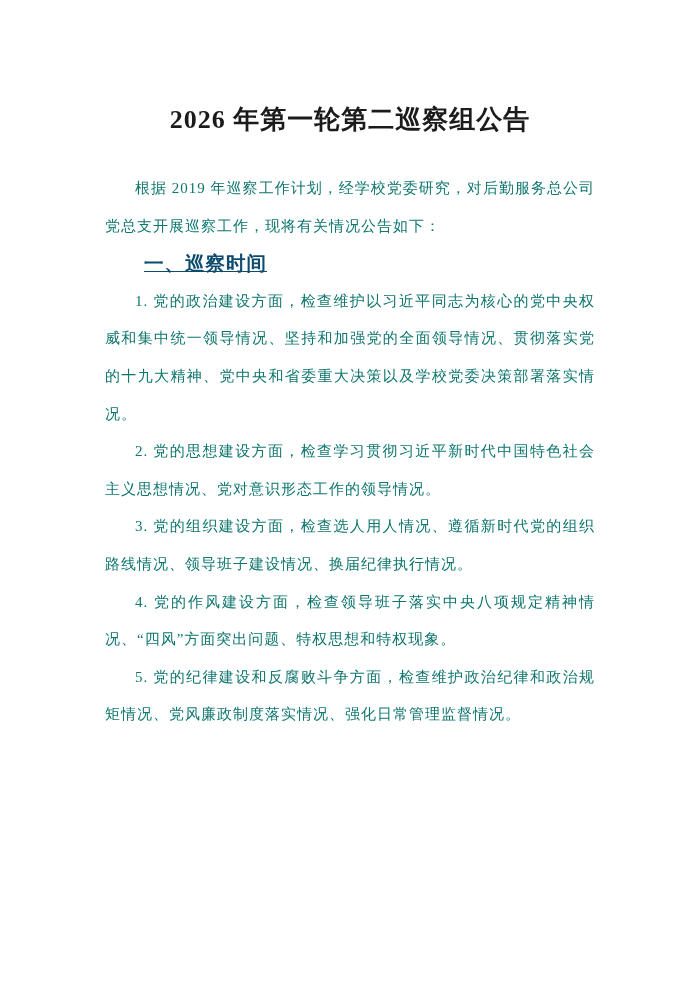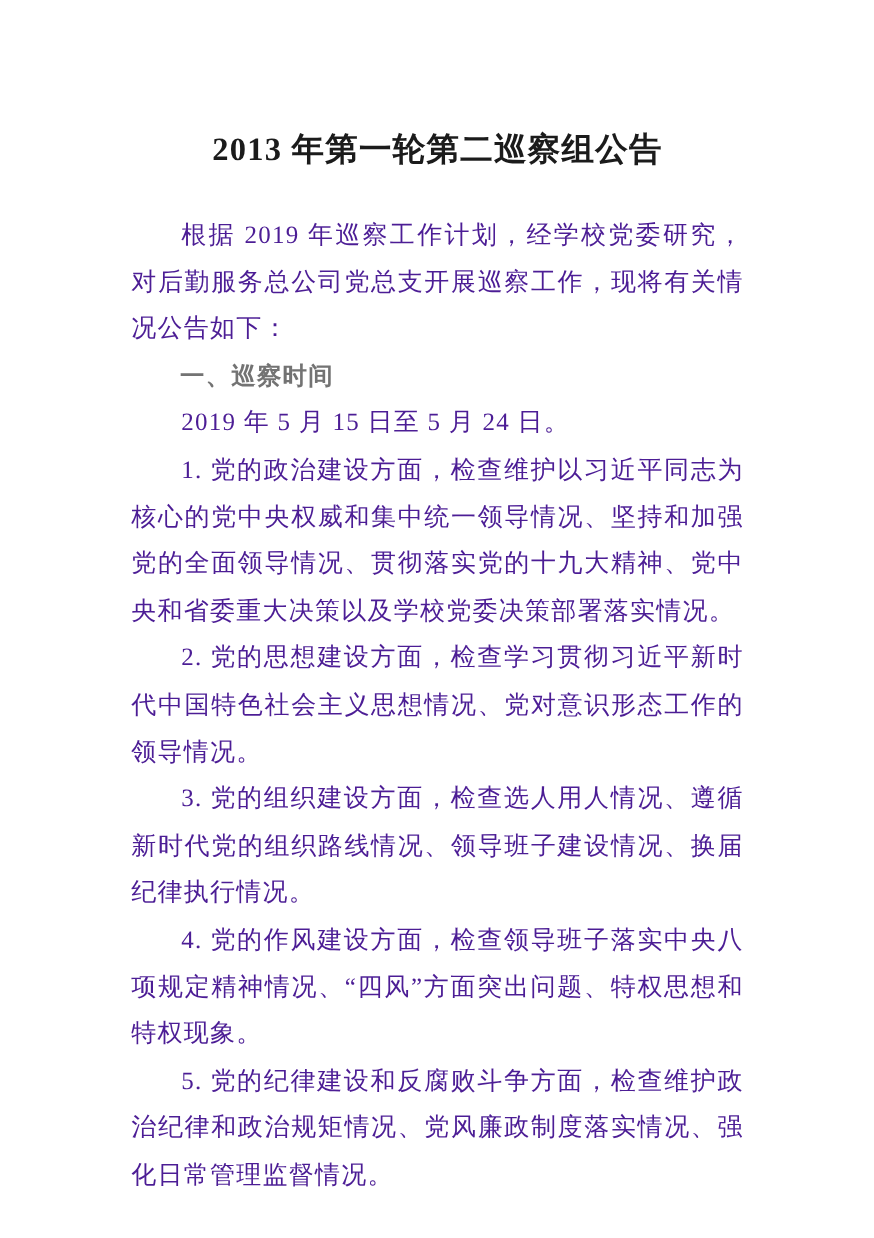--- a/index.html
+++ b/index.html
@@ -25,50 +25,50 @@
     text-align: center;
     margin: 0 0 30px 0;
     line-height: 40px;
     color: #1b1b1b;
     letter-spacing: 1px;
     text-indent: 0;
     font-family: "Liberation Serif", "DejaVu Serif", serif;
   }
   .body-par {
     margin: 0;
-    font-size: 20px;
+    font-size: 15px;
     line-height: 37.6px;
     text-align: justify;
     text-indent: 2em;
     letter-spacing: 1px;
-    color: #4c1d95;
+    color: #0f766e;
   }
   .section-heading {
     margin: 0;
     font-size: 19.5px;
     line-height: 37.6px;
     font-weight: bold;
     text-indent: 2em;
     letter-spacing: 1px;
-    color: #737373;
+    color: #0c4a6e;
     font-family: "Liberation Sans", "DejaVu Sans", sans-serif;
+    text-decoration: underline;
   }
 </style>
 </head>
 <body>
 
 <div class="page">
 
-  <h1 class="doc-title">2013 年第一轮第二巡察组公告</h1>
+  <h1 class="doc-title">2026 年第一轮第二巡察组公告</h1>
 
   <p class="body-par">根据 2019 年巡察工作计划，经学校党委研究，对后勤服务总公司党总支开展巡察工作，现将有关情况公告如下：</p>
 
   <h2 class="section-heading">一、巡察时间</h2>
 
-  <p class="body-par">2019 年 5 月 15 日至 5 月 24 日。</p>
 
 
   <p class="body-par">1. 党的政治建设方面，检查维护以习近平同志为核心的党中央权威和集中统一领导情况、坚持和加强党的全面领导情况、贯彻落实党的十九大精神、党中央和省委重大决策以及学校党委决策部署落实情况。</p>
 
   <p class="body-par">2. 党的思想建设方面，检查学习贯彻习近平新时代中国特色社会主义思想情况、党对意识形态工作的领导情况。</p>
 
   <p class="body-par">3. 党的组织建设方面，检查选人用人情况、遵循新时代党的组织路线情况、领导班子建设情况、换届纪律执行情况。</p>
 
   <p class="body-par">4. 党的作风建设方面，检查领导班子落实中央八项规定精神情况、“四风”方面突出问题、特权思想和特权现象。</p>
 

